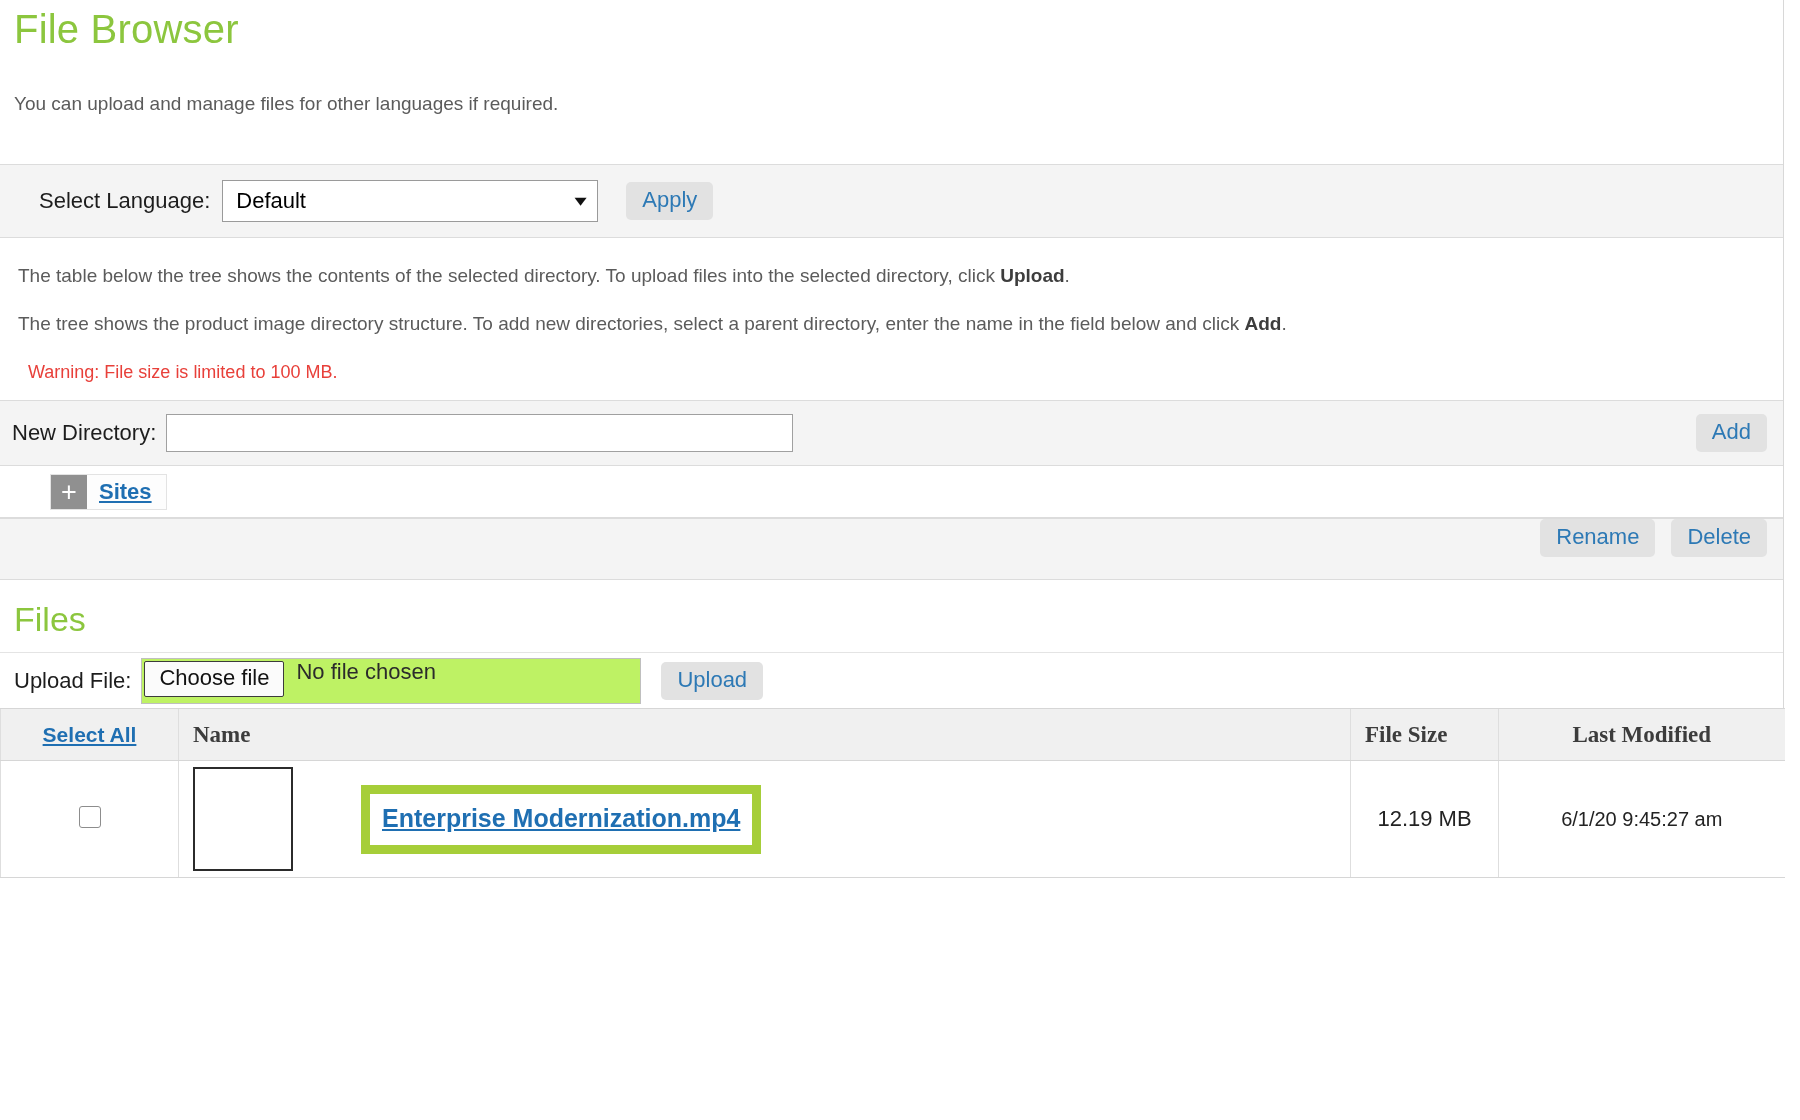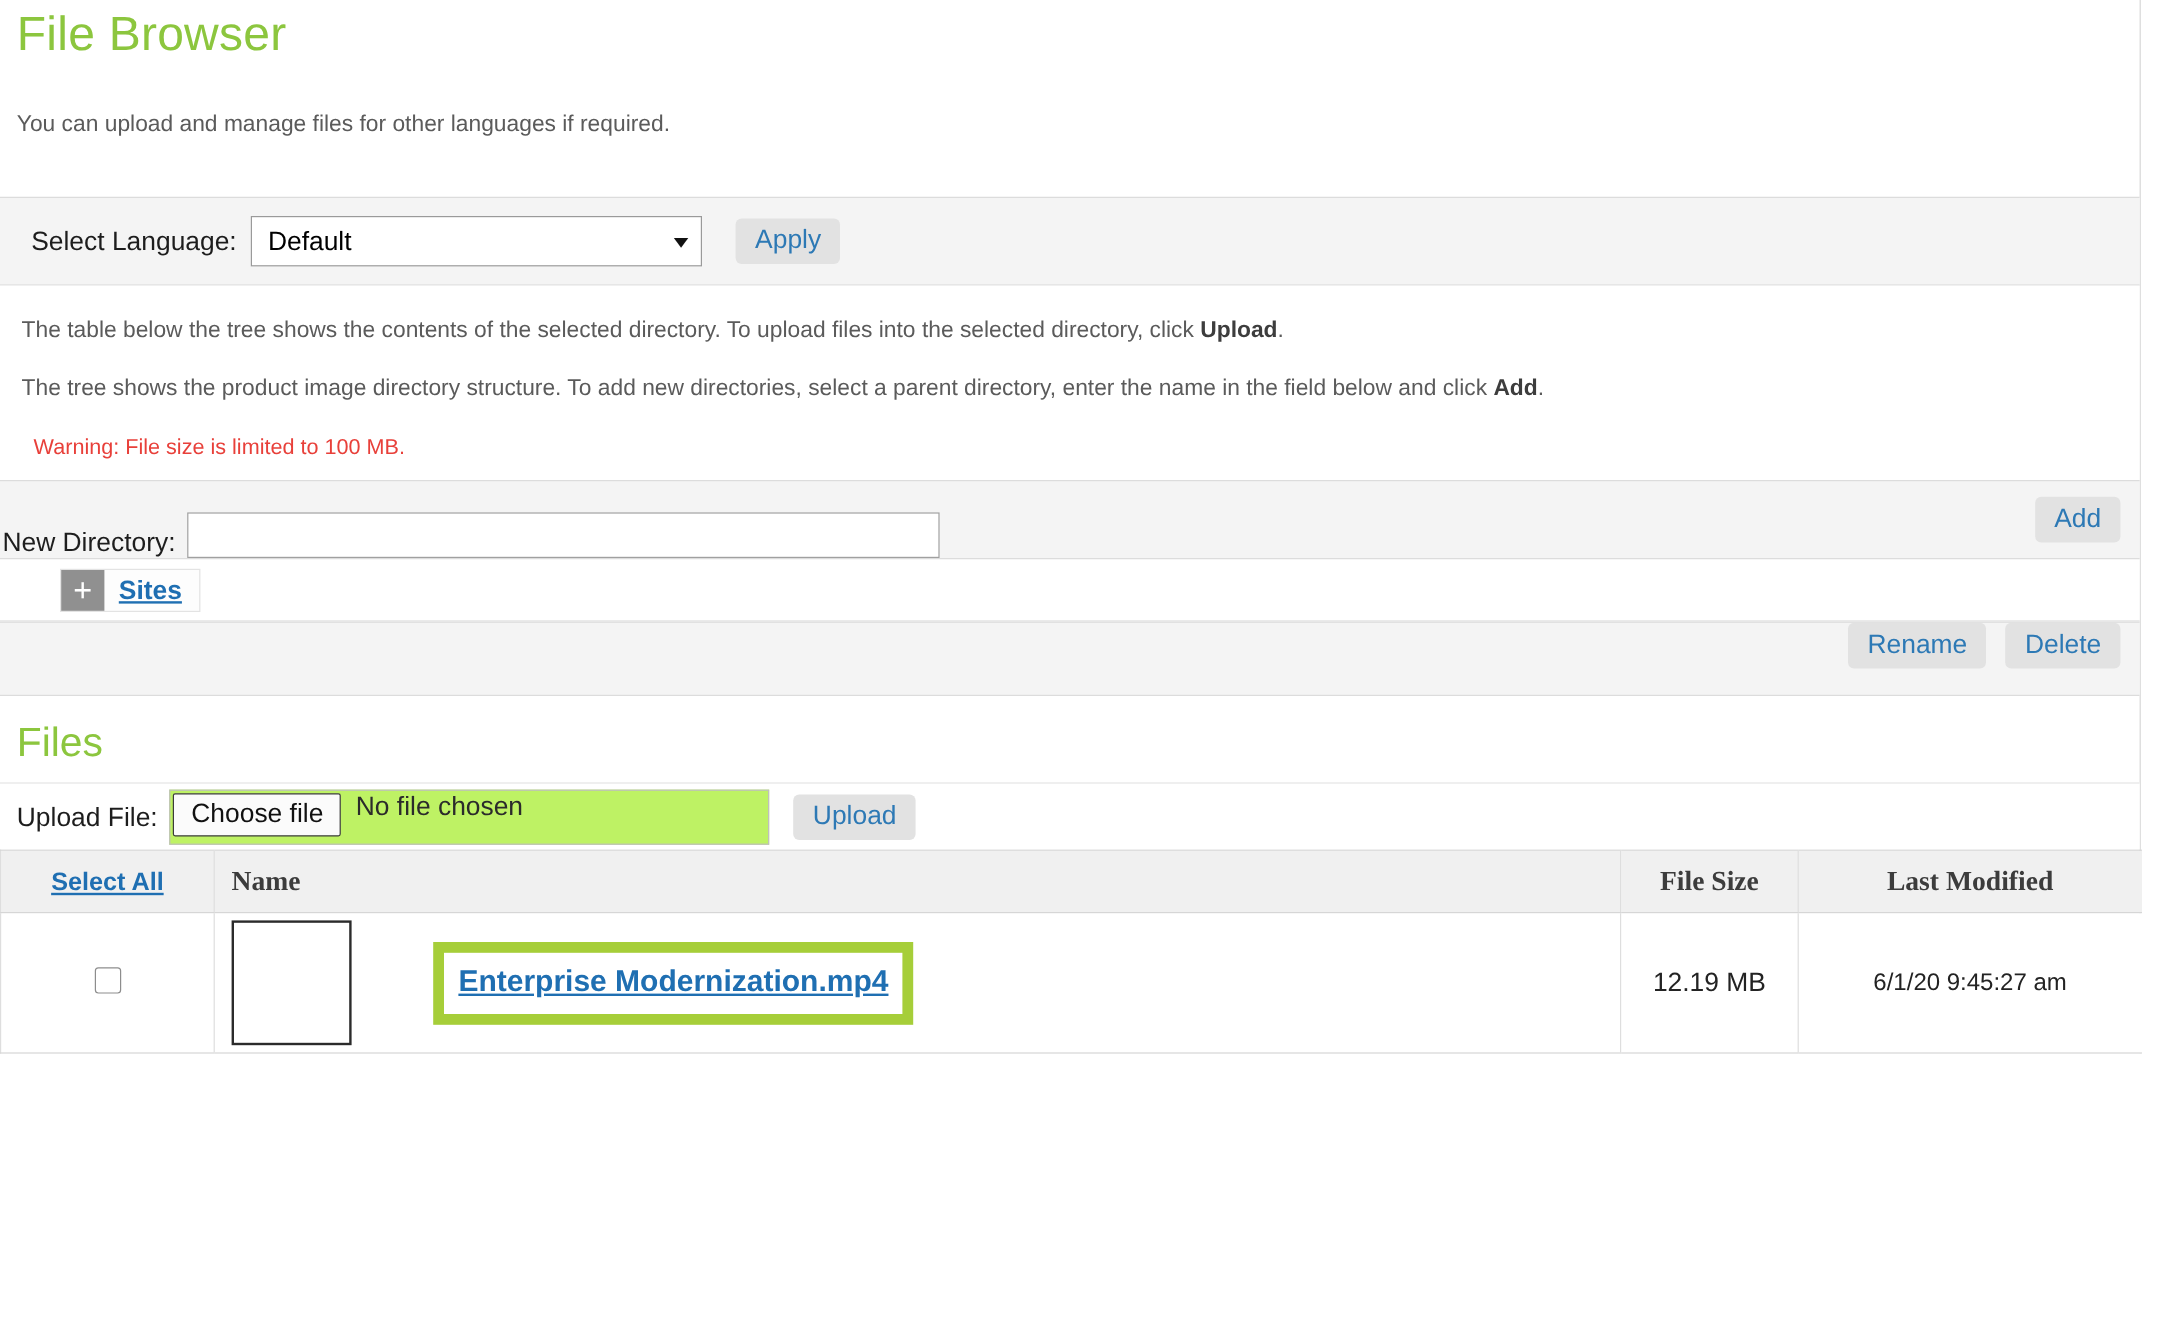--- a/index.html
+++ b/index.html
@@ -57,20 +57,21 @@
     align-items: center;
     height: 74px;
     padding-left: 26px;
     margin-top: 48px;
   }
   .lang-label {
     font-size: 22px;
     color: #1d1d1d;
     margin-right: 12px;
     white-space: nowrap;
+    margin-left: 13px;
   }
   .lang-select {
     width: 376px;
     height: 42px;
     border: 1px solid #9a9a9a;
     background: #ffffff;
     font-size: 22px;
     color: #000;
     display: flex;
     align-items: center;
@@ -110,23 +111,23 @@
   .instructions p b { color: #3d3d3d; font-weight: 700; }
   .warn {
     margin: 0 0 8px 10px !important;
     color: #e8403a !important;
     font-size: 18px !important;
   }
 
   
   .newdir-row {
     display: flex;
-    align-items: flex-end;
+    align-items: center;
     height: 66px;
-    padding-left: 2px;
+    padding-left: 12px;
     position: relative;
   }
   .newdir-label {
     font-size: 22px;
     color: #1d1d1d;
     margin-right: 10px;
     white-space: nowrap;
   }
   .newdir-input {
     width: 627px;
@@ -252,21 +253,21 @@
     border-left: 1px solid #dedede;
     font-family: "Liberation Serif", serif;
     font-size: 23px;
     font-weight: 700;
     color: #3c3c3c;
     padding: 10px 14px;
     height: 52px;
   }
   th.col-select { width: 178px; text-align: center; border-left: none; }
   th.col-name   { width: 1172px; text-align: left; }
-  th.col-size   { width: 148px; text-align: center; }
+  th.col-size   { width: 148px; text-align: left; }
   th.col-mod    { width: 286px; text-align: center; }
   .select-all-link {
     color: #1f6fb2;
     text-decoration: underline;
     font-family: "Liberation Sans", sans-serif;
     font-size: 21px;
     font-weight: 700;
     cursor: pointer;
   }
   table.files td {

